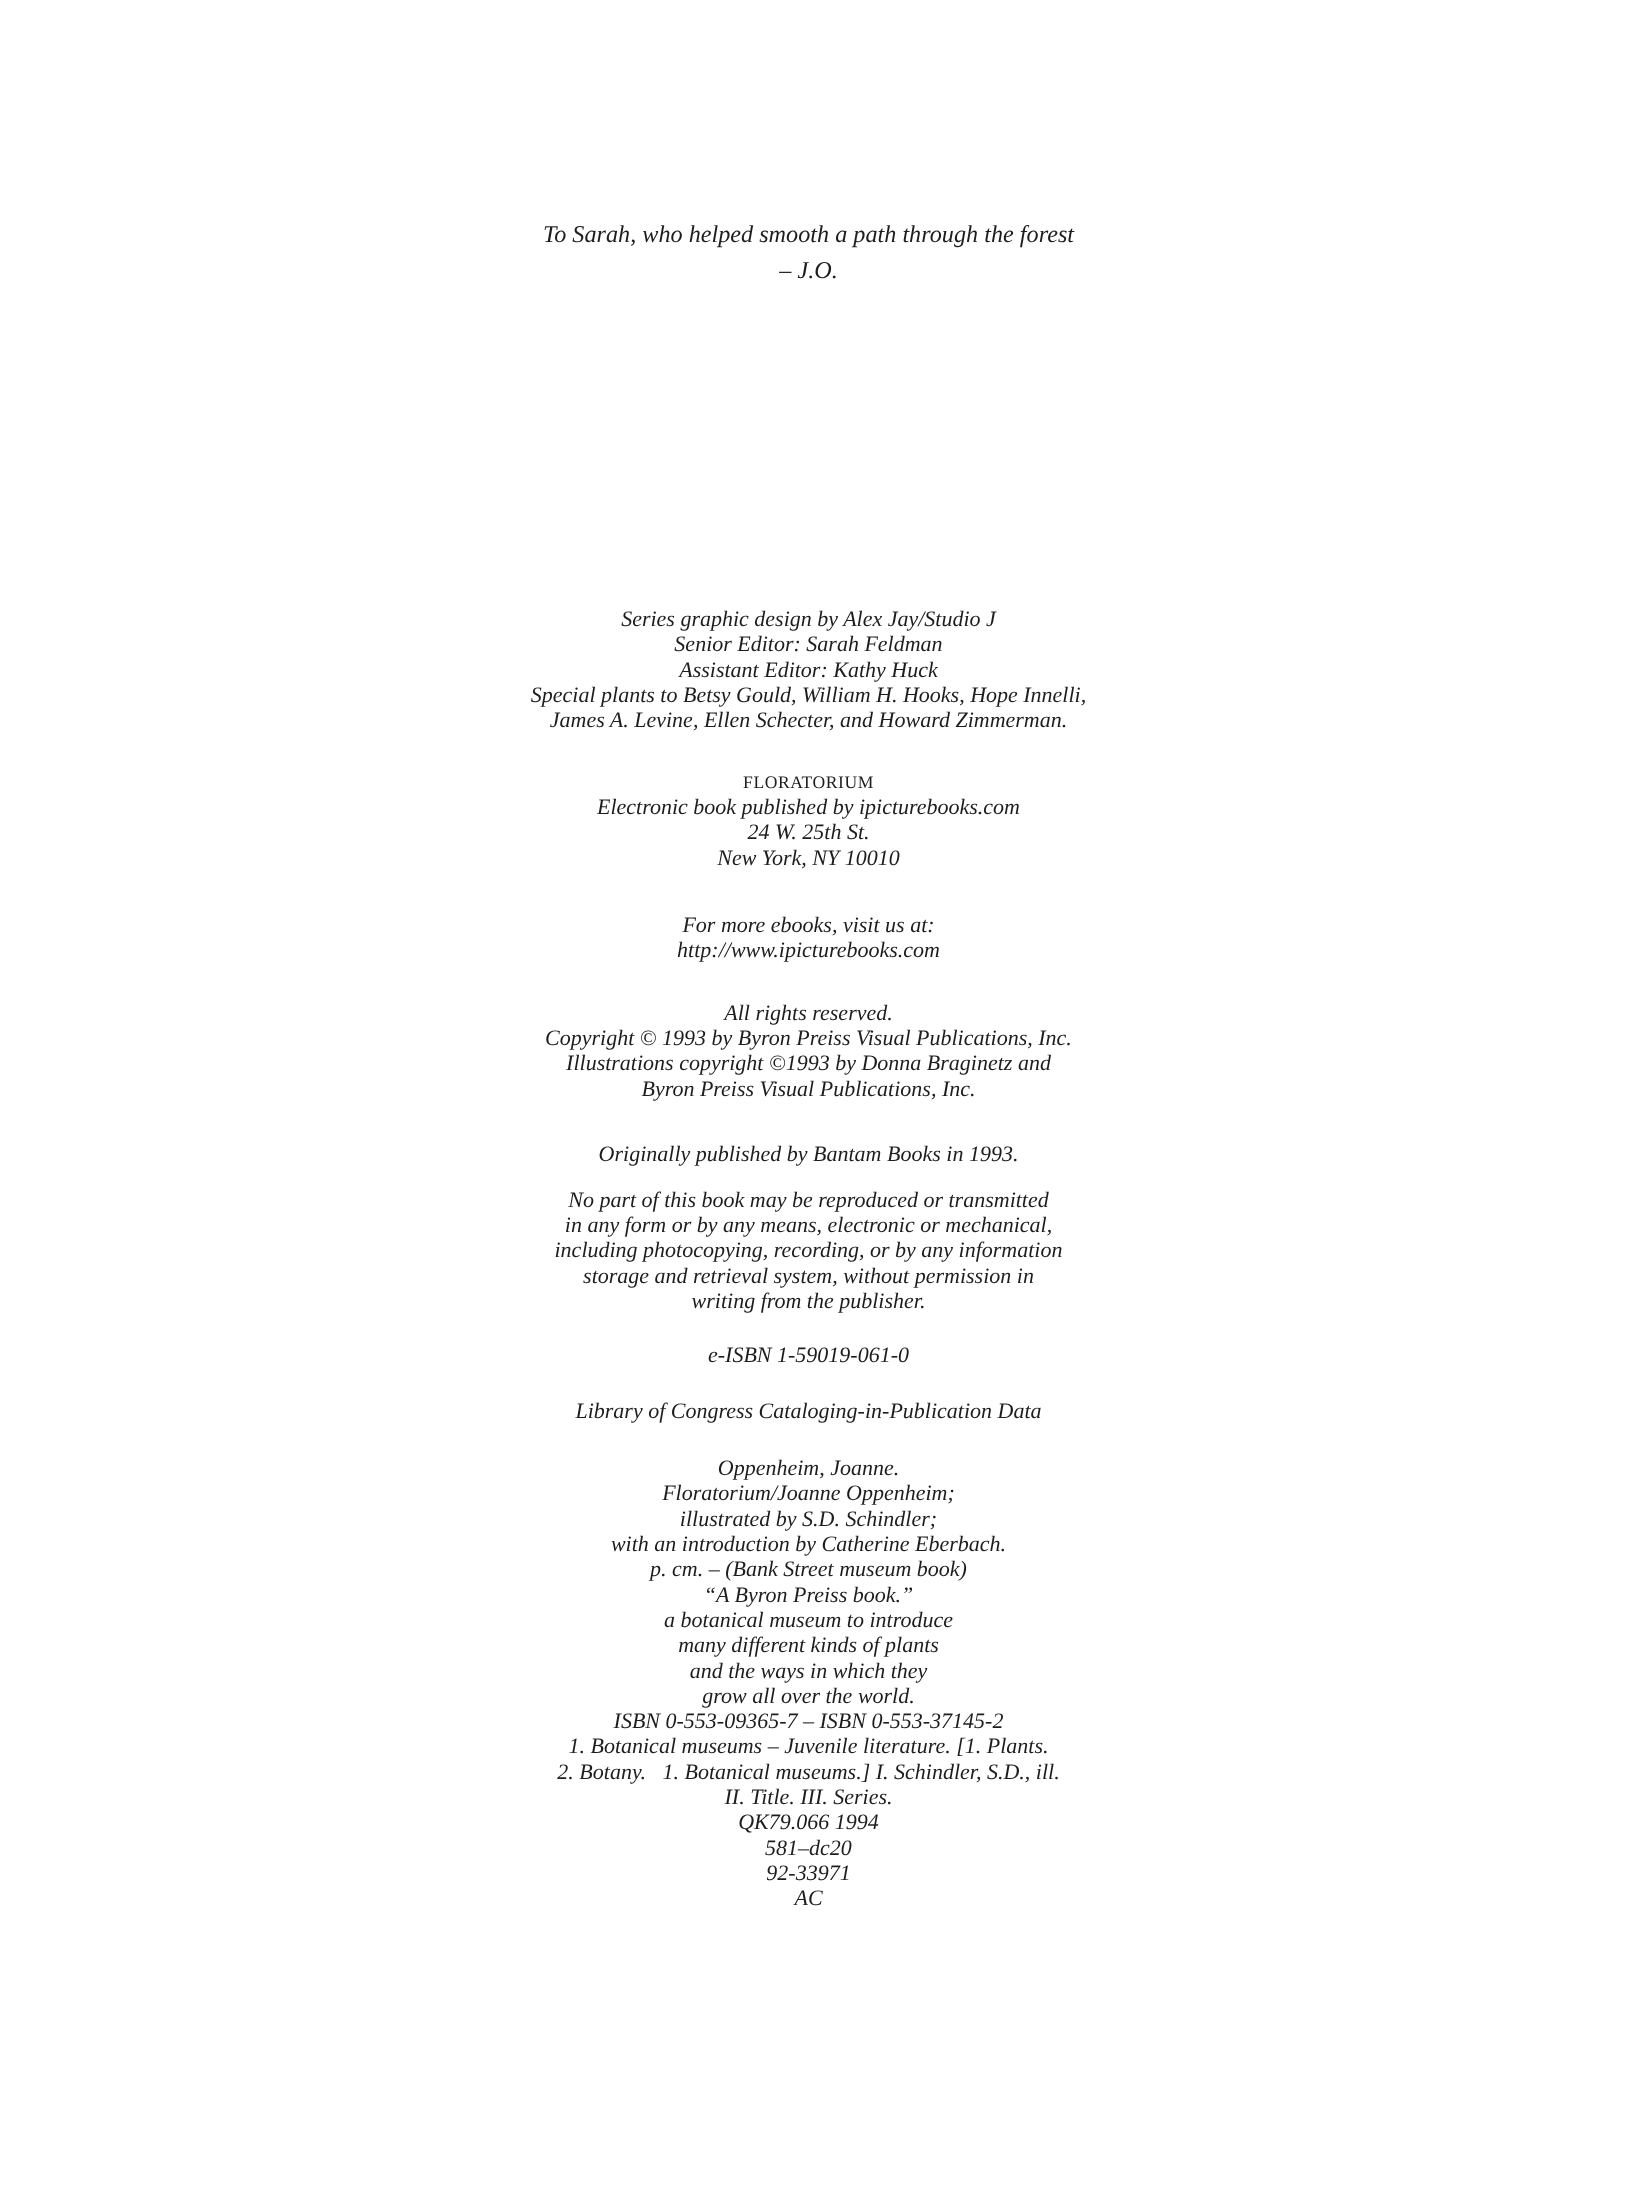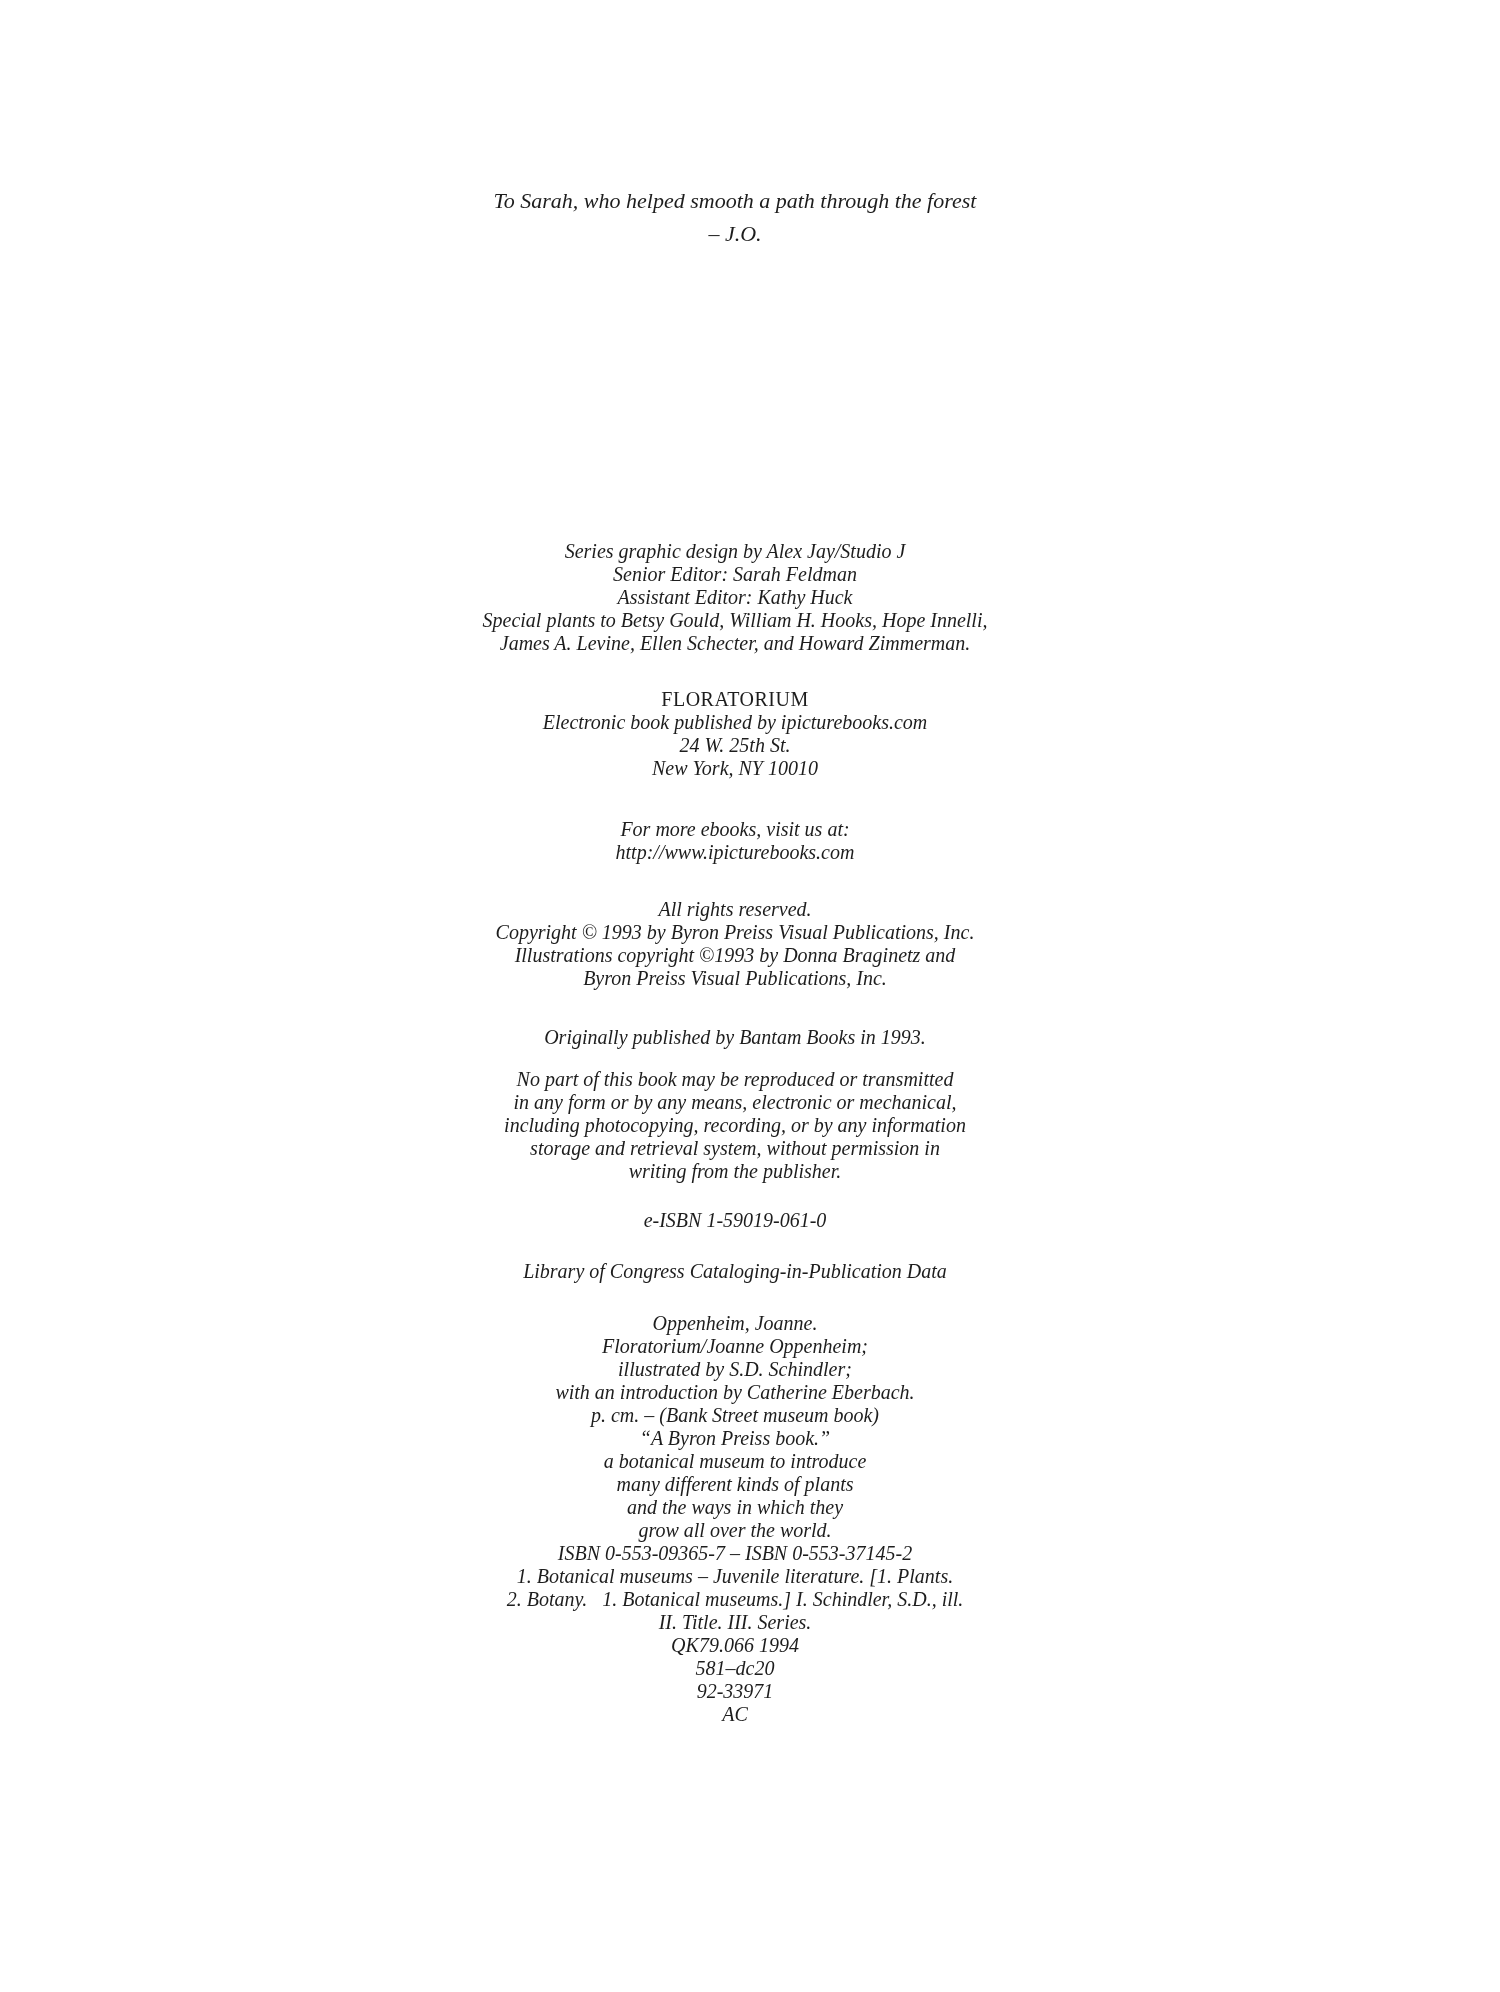--- a/index.html
+++ b/index.html
@@ -12,35 +12,35 @@
     height: 1992px;
     font-family: "Liberation Serif", "DejaVu Serif", serif;
     color: #1d1d1d;
     overflow: hidden;
   }
   .page-content {
     width: 1470px;          
     padding-top: 180px;
     text-align: center;
   }
-  .block { margin: 4px; }
+  .block { margin: 16px; }
   .line {
     font-style: italic;
     font-size: 20px;
     line-height: 23px;
     white-space: pre-wrap;
   }
   
   .dedication .line {
     font-size: 22px;
     line-height: 33px;
   }
   .imprint {
     font-style: normal;
-    font-size: 20px;
+    font-size: 16px;
     line-height: 23px;
     letter-spacing: 0.5px;
   }
   .credits       { margin-top: 290px; }
   .publisher     { margin-top: 33px; }
   .ebook-promo   { margin-top: 38px; }
   .copyright     { margin-top: 34px; }
   .original-pub  { margin-top: 36px; }
   .permissions   { margin-top: 19px; }
   .eisbn         { margin-top: 26px; }

